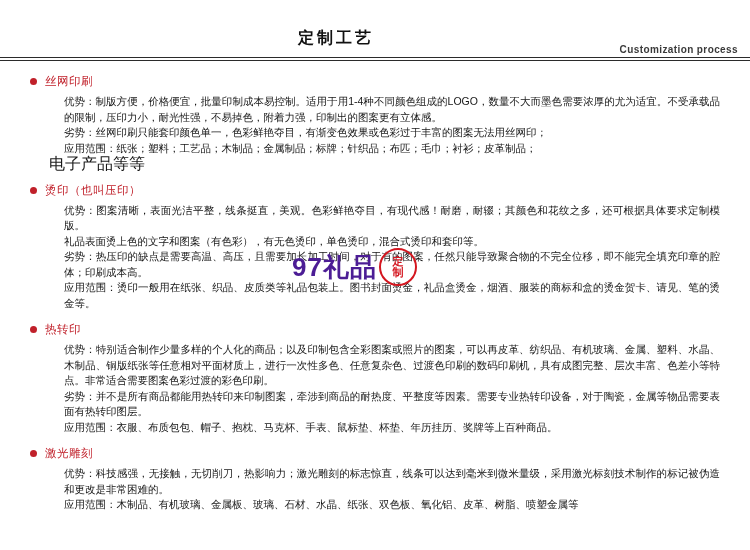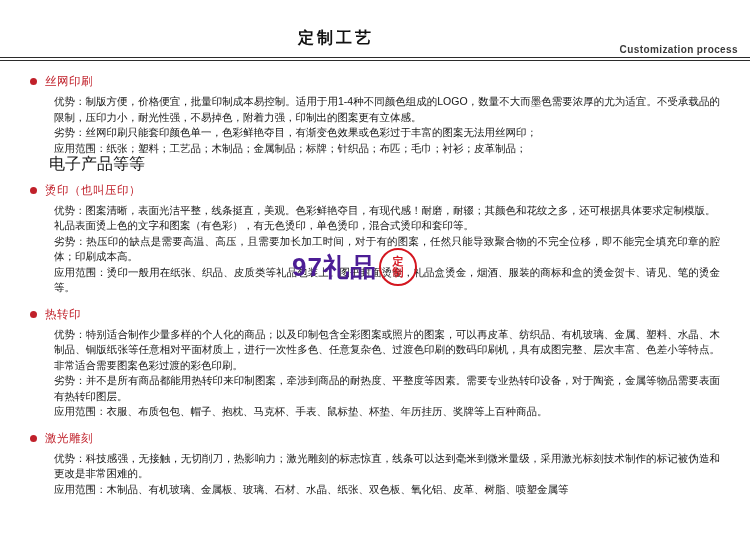--- a/index.html
+++ b/index.html
@@ -82,21 +82,21 @@
   .sec-title {
     font-size: 11.5px;
     font-weight: normal;
     color: #c0202a;
     letter-spacing: 0.5px;
   }
   .para {
     font-size: 10.5px;
     line-height: 15.5px;
     color: #161616;
-    margin: 0 0 0 36px;
+    margin: 0 0 0 46px;
     text-align: justify;
     padding-right: 12px;
   }
   .para-extra {
     font-size: 16px;
     line-height: 15.5px;
     color: #161616;
     margin: 0 0 0 31px;
   }
 

